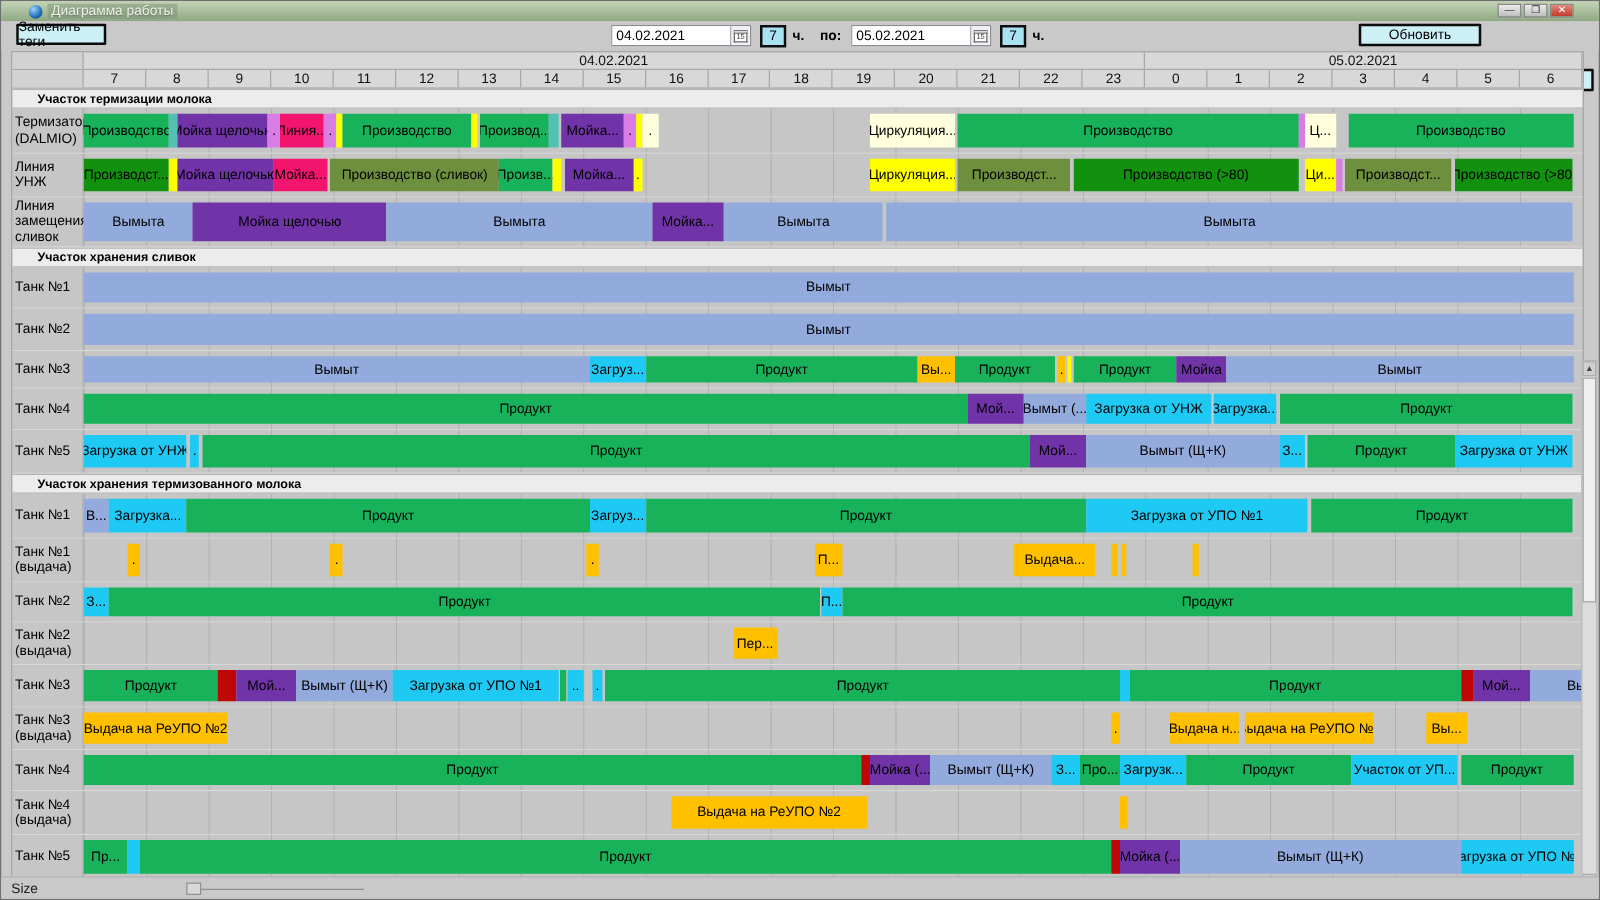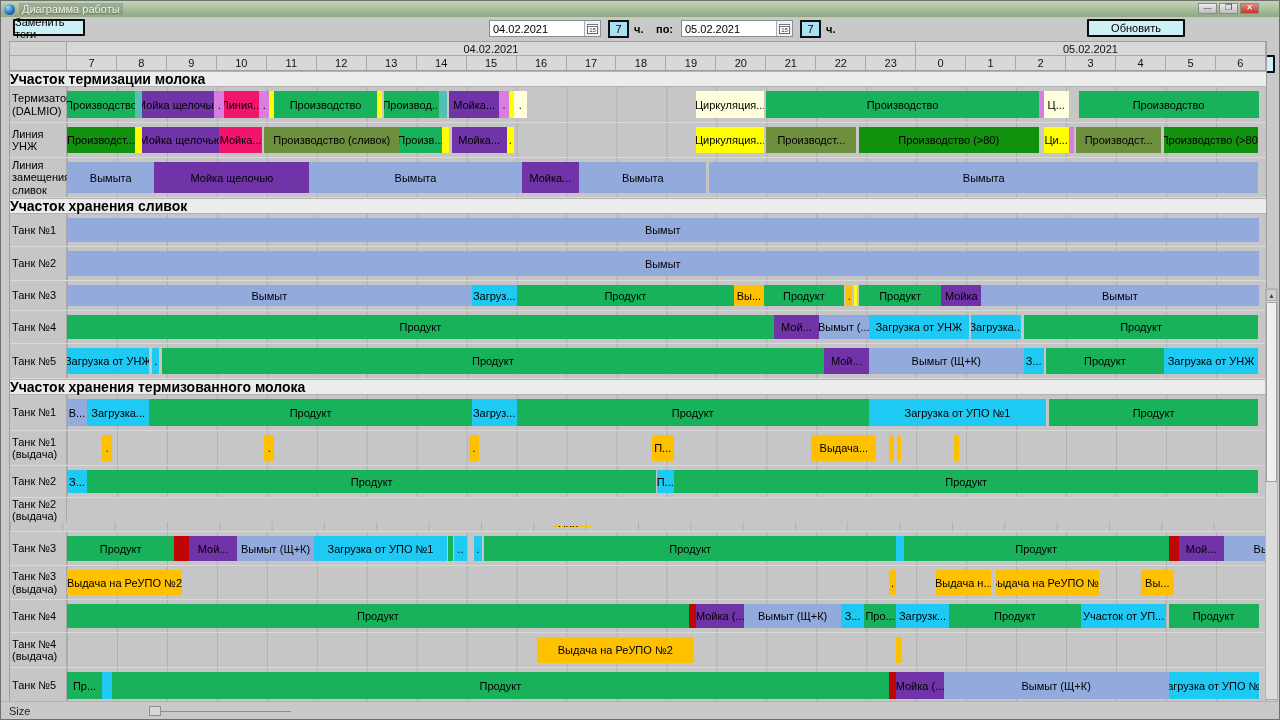--- a/index.html
+++ b/index.html
@@ -1,20 +1,20 @@
 <!DOCTYPE html>
 <html><head>
 <meta charset="utf-8">
 <style>
   * { box-sizing: border-box; margin: 0; padding: 0; }
   html,body { width:1280px; height:720px; overflow:hidden; font-family:"Liberation Sans",sans-serif; }
   #window { position:relative; width:1280px; height:720px; background:#C9C9C9; border:1px solid #6F6F6F; }
 
   
-  #titlebar { height:16px; background:linear-gradient(#C3D4B6,#8FA883); display:flex; align-items:center; gap:4px; padding:0 3px; position:relative; }
+  #titlebar { height:16px; background:linear-gradient(#C3D4B6,#8FA883); display:flex; align-items:center; gap:4px; padding:0 22px; position:relative; }
   .app-icon { width:11px; height:11px; border-radius:50%; background:radial-gradient(circle at 35% 30%, #9fd4ff, #1f6fb8 60%, #0c3f74); flex:0 0 auto; }
   #title-text { font-size:11px; color:#EEF1E6; text-shadow:0 1px 1px rgba(0,0,0,.3); background:rgba(120,140,115,.45); padding:0 3px; }
   .win-btns { position:absolute; right:20px; top:2px; display:flex; gap:2px; }
   .win-btn { width:19px; height:11px; background:linear-gradient(#ECECEC,#BDBDBD); border:1px solid #8A8A8A; font-size:8px; line-height:8px; text-align:center; color:#333; cursor:pointer; }
   .win-btn.close { background:linear-gradient(#E2897F,#C0392B); color:#fff; }
 
   
   #toolbar { position:relative; height:24px; background:#C9C9C9; }
   .cbtn { position:absolute; background:#CDEFF6; border:2px solid #0B0B0B; border-radius:1px; font-size:11px; color:#000; display:flex; align-items:center; justify-content:center; cursor:pointer; }
   #btn-replace { left:12px; top:2px; width:72px; height:17px; }
@@ -31,21 +31,21 @@
   #lbl-h1 { left:633px; } #lbl-po { left:655px; } #lbl-h2 { left:825px; }
 
   
   #chart { position:absolute; top:40px; left:8px; width:1258px; background:#C6C6C6; border:1px solid #9E9E9E; }
   .hdr-row { display:flex; background:#D8D8D8; }
   .hdr-corner { width:57px; border-right:1px solid #A8A8A8; background:#D2D2D2; flex:0 0 auto; }
   .hdr-date { height:14px; border-bottom:1px solid #A8A8A8; }
   .hdr-hours { height:15px; border-bottom:1px solid #9E9E9E; }
   .day-cell { display:flex; align-items:center; justify-content:center; font-size:11px; color:#111; border-right:1px solid #A8A8A8; overflow:hidden; }
   .hour-cell { flex:1; display:flex; align-items:center; justify-content:center; font-size:11px; color:#111; border-right:1px solid #A8A8A8; overflow:hidden; }
-  .section-row { display:flex; align-items:center; background:#ECECEC; border-top:1px solid #B3B3B3; border-bottom:1px solid #B3B3B3; font-size:14px; font-weight:bold; color:#000; padding-left:0; }
+  .section-row { display:flex; align-items:center; background:#ECECEC; border-top:1px solid #B3B3B3; border-bottom:1px solid #B3B3B3; font-size:10px; font-weight:bold; color:#000; padding-left:20px; }
   .chart-row { display:flex; border-bottom:1px solid #D9D9D9; }
   .row-label { width:57px; flex:0 0 auto; font-size:11px; line-height:1.1; color:#000; display:flex; align-items:center; padding-left:2px; border-right:1px solid #A8A8A8; background:#C6C6C6; }
   .row-plot { flex:1; position:relative; background-color:#C6C6C6;
               background-image:linear-gradient(to right, #AFAFAF 1px, transparent 1px);
               background-size:calc(100%/24) 100%; }
   .bar { position:absolute; top:4px; bottom:4px; display:flex; align-items:center; justify-content:center; font-size:11px; color:#000; overflow:hidden; white-space:nowrap; }
 
   
   #vscroll { position:absolute; right:1px; top:287px; width:13px; height:424px; background:#DCDCDC; border:1px solid #B5B5B5; }
   .vs-arrow { position:absolute; left:0; width:11px; height:12px; background:#CFCFCF; border:1px solid #ABABAB; font-size:7px; line-height:11px; text-align:center; color:#444; cursor:pointer; }
@@ -269,21 +269,21 @@
       </div>
       <div class="chart-row" style="height: 32px;">
         <div class="row-label">Танк №2</div>
         <div class="row-plot">
           <div class="bar" style="left: 0%; width: 1.66667%; background: rgb(30, 201, 244);">З...</div>
           <div class="bar" style="left: 1.66667%; width: 47.5%; background: rgb(23, 178, 90);">Продукт</div>
           <div class="bar" style="left: 49.1667%; width: 1.45833%; background: rgb(30, 201, 244);">П...</div>
           <div class="bar" style="left: 50.625%; width: 48.75%; background: rgb(23, 178, 90);">Продукт</div>
         </div>
       </div>
-      <div class="chart-row" style="height: 34px; flex-direction: column;">
+      <div class="chart-row" style="height: 34px;">
         <div class="row-label">Танк №2 (выдача)</div>
         <div class="row-plot">
           <div class="bar" style="left: 43.3333%; width: 2.91667%; background: rgb(255, 192, 0);">Пер...</div>
         </div>
       </div>
       <div class="chart-row" style="height: 34px;">
         <div class="row-label">Танк №3</div>
         <div class="row-plot">
           <div class="bar" style="left: 0%; width: 8.95833%; background: rgb(23, 178, 90);">Продукт</div>
           <div class="bar" style="left: 8.95833%; width: 1.25%; background: rgb(192, 5, 5);"></div>

